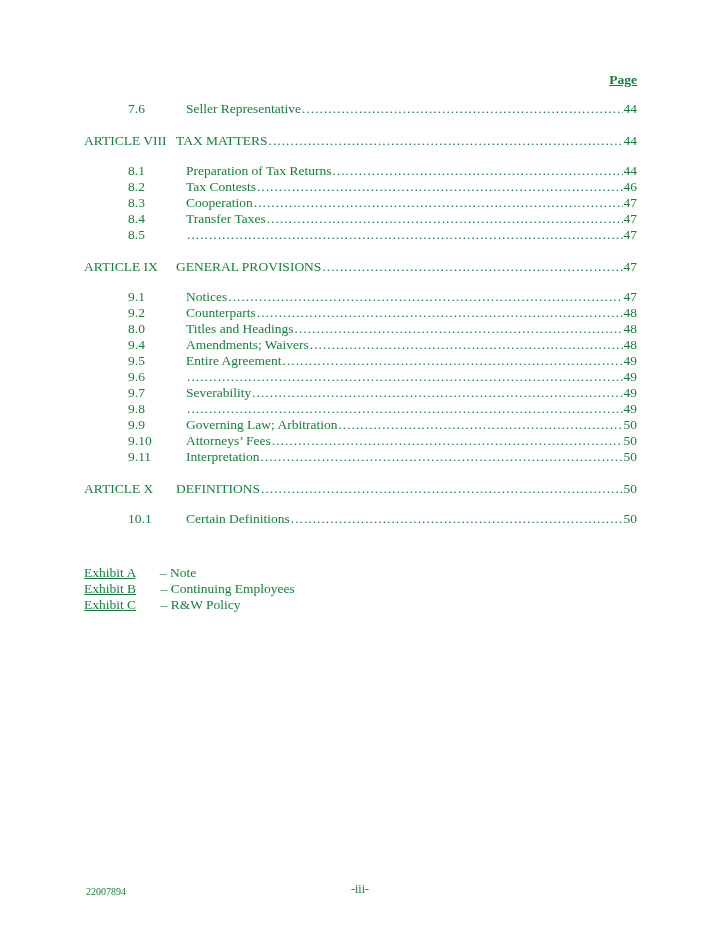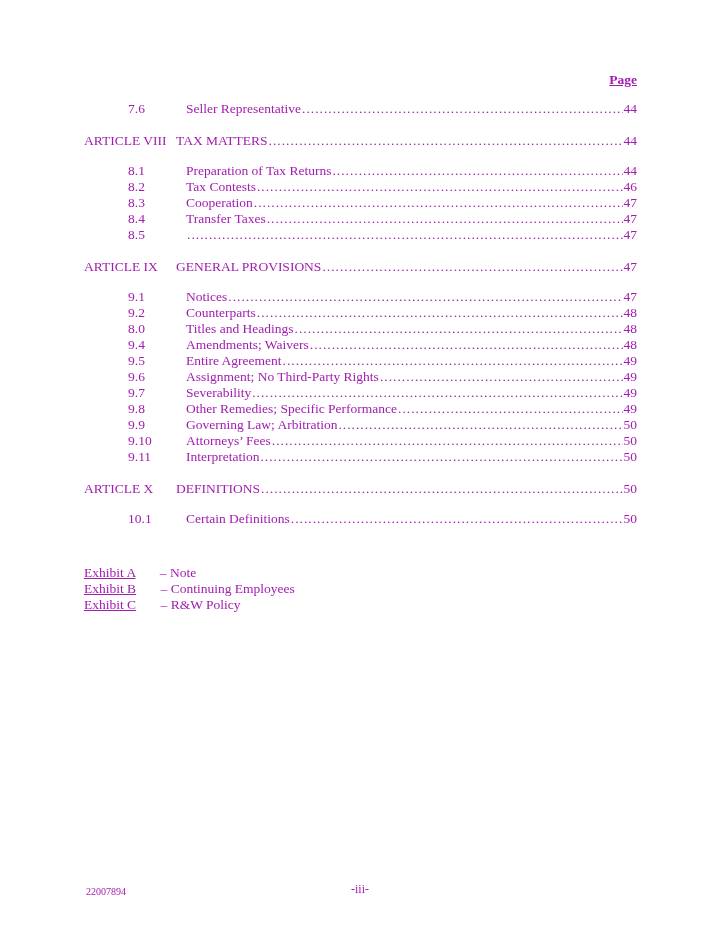--- a/index.html
+++ b/index.html
@@ -6,21 +6,21 @@
     margin: 0;
     padding: 0;
     background: #ffffff;
   }
   .page {
     position: relative;
     width: 720px;
     height: 931px;
     margin: 0 auto;
     background: #ffffff;
-    color: #a21caf;
+    color: #15803d;
     font-family: "Liberation Serif", "DejaVu Serif", serif;
     font-size: 13.5px;
     line-height: 16px;
     overflow: hidden;
     box-sizing: border-box;
   }
   .content {
     position: absolute;
     top: 72px;
     left: 84px;
@@ -179,33 +179,31 @@
     <span class="pg">48</span>
   </div>
         <div class="row section">
     <span class="num">9.5</span>
     <span class="title">Entire Agreement</span>
     <span class="dots"></span>
     <span class="pg">49</span>
   </div>
         <div class="row section">
     <span class="num">9.6</span>
-    <span class="title">Assignment; No Third-Party Rights</span>
     <span class="dots"></span>
     <span class="pg">49</span>
   </div>
         <div class="row section">
     <span class="num">9.7</span>
     <span class="title">Severability</span>
     <span class="dots"></span>
     <span class="pg">49</span>
   </div>
         <div class="row section">
     <span class="num">9.8</span>
-    <span class="title">Other Remedies; Specific Performance</span>
     <span class="dots"></span>
     <span class="pg">49</span>
   </div>
         <div class="row section">
     <span class="num">9.9</span>
     <span class="title">Governing Law; Arbitration</span>
     <span class="dots"></span>
     <span class="pg">50</span>
   </div>
         <div class="row section">

